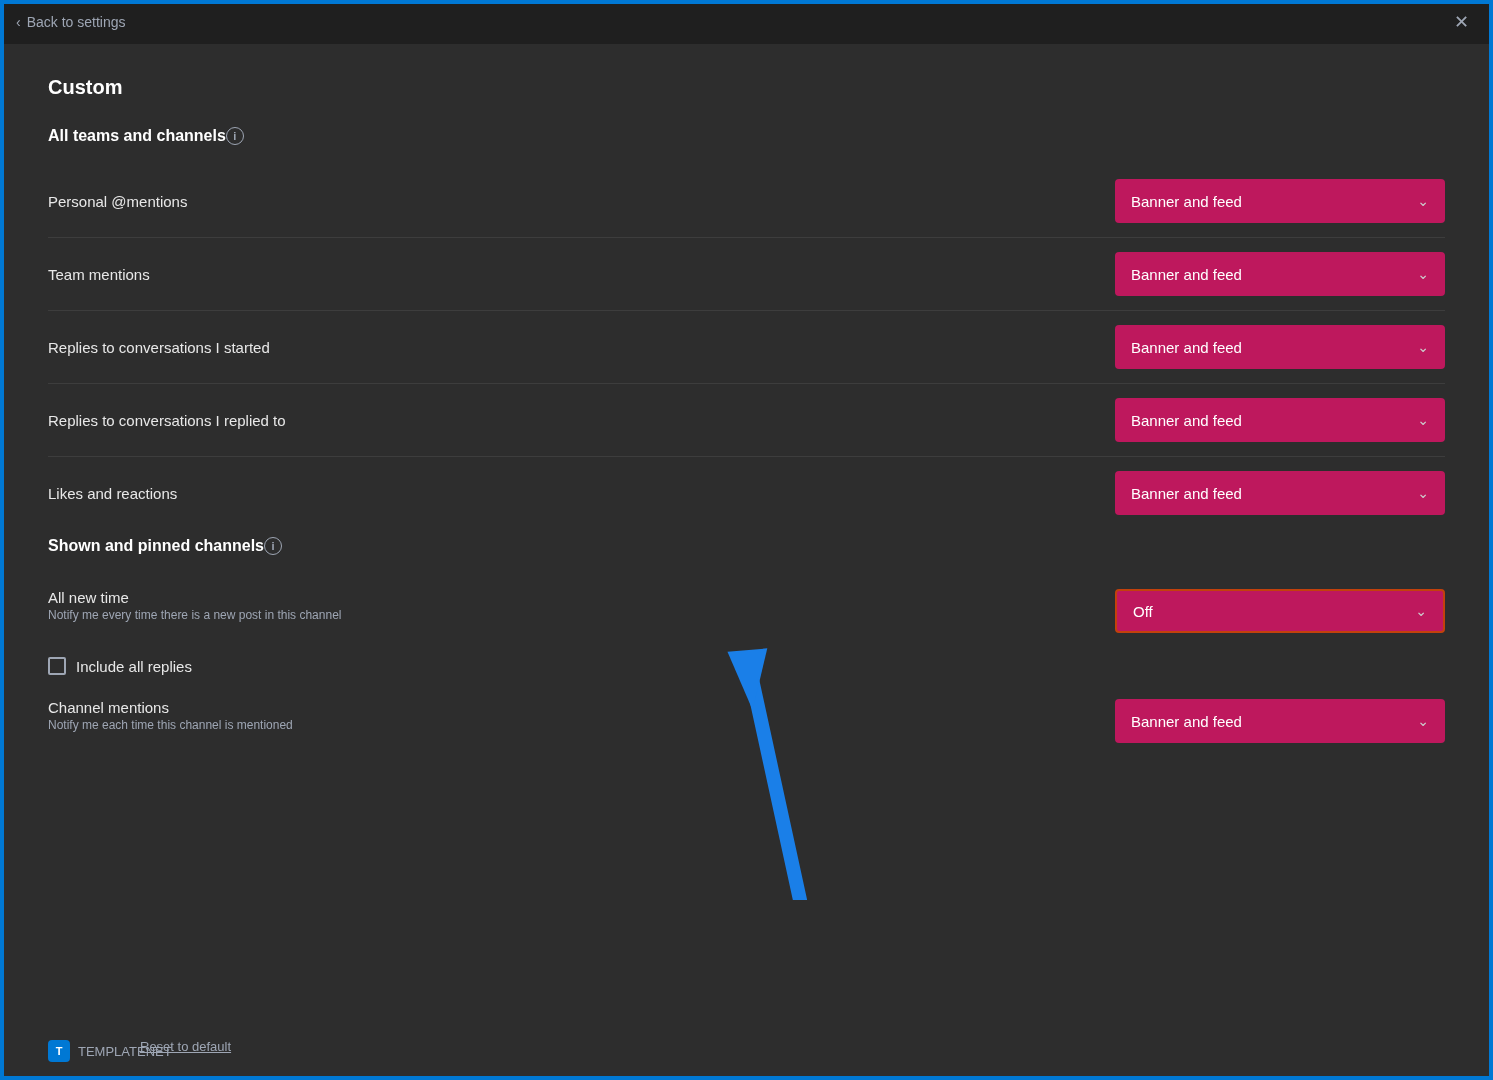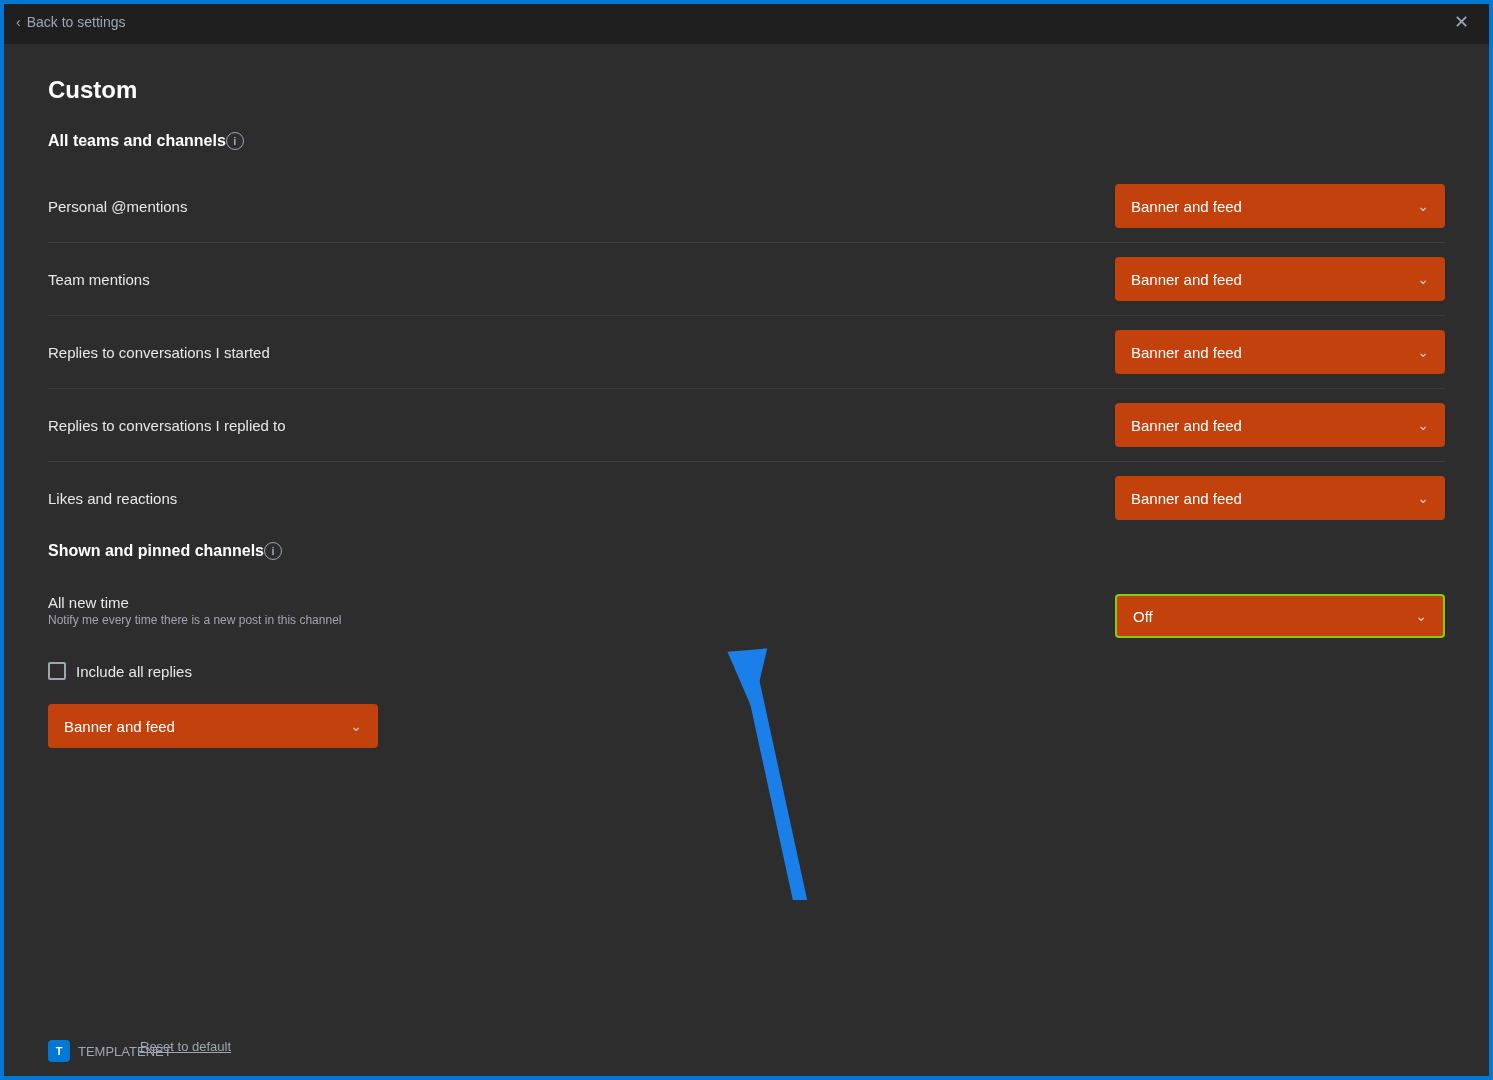--- a/index.html
+++ b/index.html
@@ -62,21 +62,21 @@
       cursor: pointer;
       padding: 4px 8px;
     }
 
     .content {
       padding: 32px 48px;
       color: #ffffff;
     }
 
     .page-title {
-      font-size: 24px;
+      font-size: 20px;
       font-weight: 600;
       color: #ffffff;
       margin-bottom: 28px;
     }
 
     .section-header {
       display: flex;
       align-items: center;
       gap: 0;
       font-size: 16px;
@@ -121,33 +121,33 @@
     .row-sublabel {
       font-size: 12px;
       color: #9ea6b4;
       margin-top: 2px;
     }
 
     .dropdown {
       display: flex;
       align-items: center;
       justify-content: space-between;
-      background: #c2410c;
+      background: #be185d;
       color: #ffffff;
       border: none;
       border-radius: 4px;
       padding: 10px 16px;
       font-size: 15px;
       cursor: pointer;
       width: 330px;
       min-height: 44px;
     }
 
     .dropdown.highlighted {
-      border: 2px solid #84cc16;
+      border: 2px solid #c2410c;
       gap: 36px;
     }
 
     .chevron-down {
       font-size: 14px;
       color: #cccccc;
       margin-left: 12px;
     }
 
     .section-divider {
@@ -319,20 +319,24 @@
         <span class="chevron-down">⌄</span>
       </button>
     </div>
 
     <div class="checkbox-row">
       <div class="checkbox"></div>
       <span class="checkbox-label">Include all replies</span>
     </div>
 
     <div class="channel-mentions-row">
+      <div class="row-text-block">
+        <span class="row-label">Channel mentions</span>
+        <span class="row-sublabel">Notify me each time this channel is mentioned</span>
+      </div>
       <button class="dropdown">
         <span>Banner and feed</span>
         <span class="chevron-down">⌄</span>
       </button>
     </div>
   </div>
 
 </div>
 
 <div class="arrow-container">

